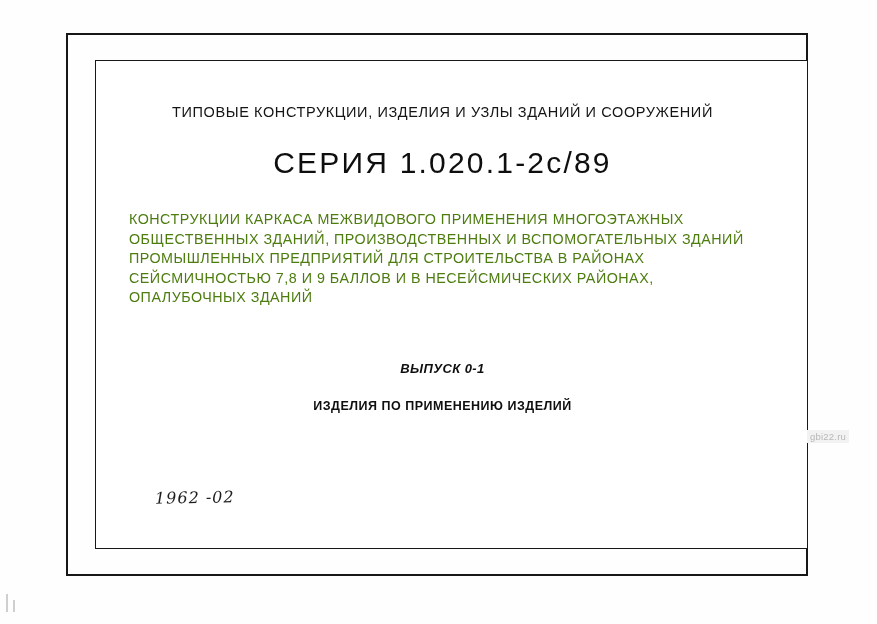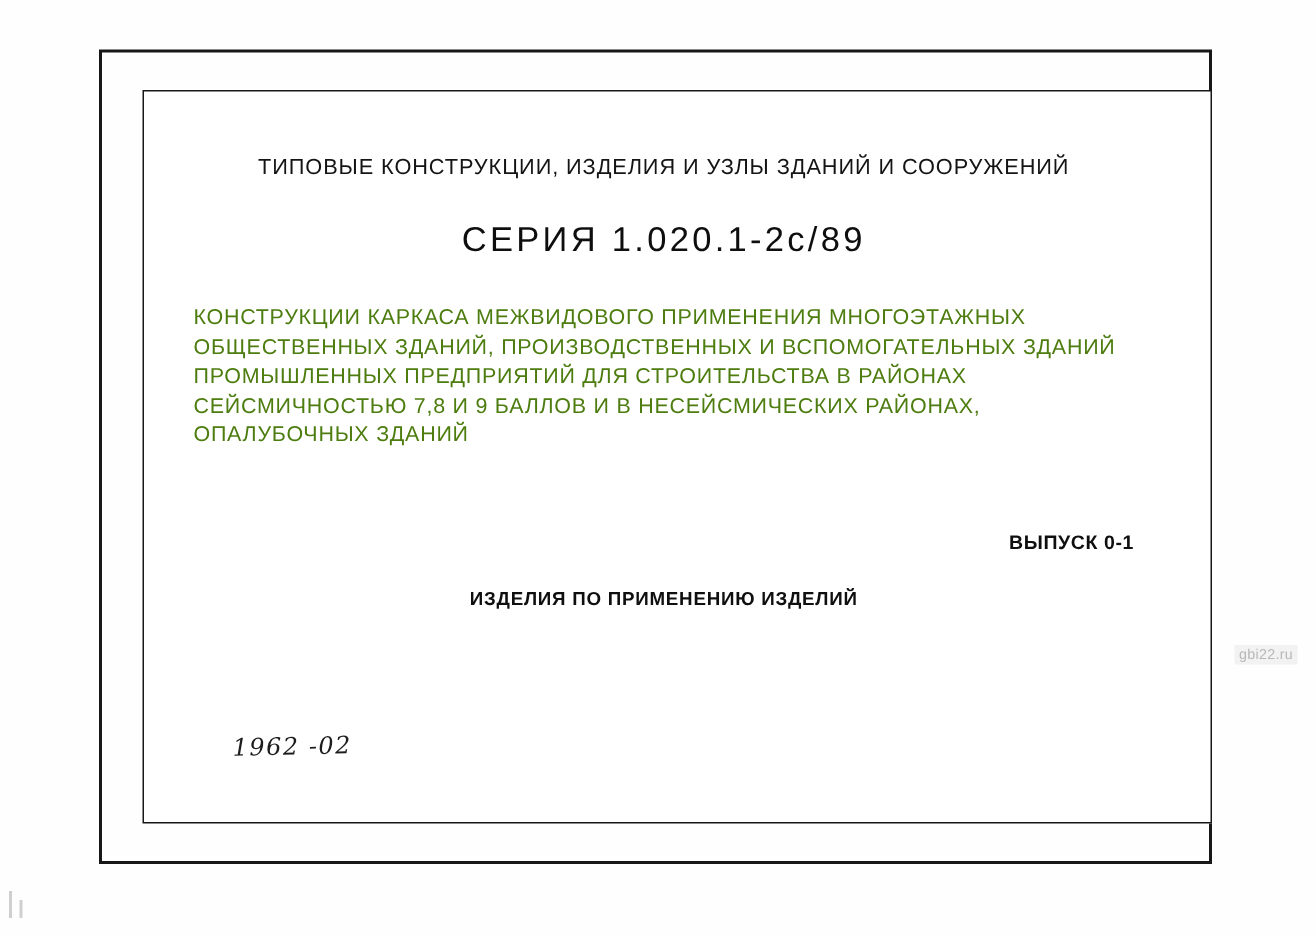--- a/index.html
+++ b/index.html
@@ -62,40 +62,41 @@
     text-align: center;
     font-size: 14.5px;
     letter-spacing: 0.6px;
     color: #141414;
     margin-top: 18px;
     white-space: nowrap;
   }
 
   .series {
     text-align: center;
-    font-size: 23px;
+    font-size: 30px;
     letter-spacing: 2.2px;
     margin-top: 26px;
     color: #0e0e0e;
     white-space: nowrap;
   }
 
   .desc {
     margin-top: 30px;
     text-align: left;
     font-size: 14.3px;
     line-height: 19.5px;
     letter-spacing: 0.5px;
     color: #4d7c0f;
   }
   .desc div { white-space: nowrap; }
 
   .issue-block {
     margin-top: 52px;
-    text-align: right;
+    text-align: center;
+    font-style: italic;
   }
   .issue {
     font-size: 13px;
     font-weight: bold;
     letter-spacing: 0.4px;
     line-height: 17px;
     color: #0f0f0f;
   }
   .subtitle {
     margin-top: 22px;
@@ -113,21 +114,21 @@
     font-family: "DejaVu Serif", serif;
     font-style: italic;
     font-size: 16px;
     letter-spacing: 1px;
     color: #1d1d1d;
     transform: rotate(-1.2deg);
   }
 
   .watermark {
     position: absolute;
-    right: 12px;
+    right: 28px;
     top: 430px;
     font-size: 9.5px;
     color: #b8b8b8;
     background: #f2f2f2;
     padding: 1px 3px;
     letter-spacing: 0.2px;
   }
 
   
   .edge-mark {

